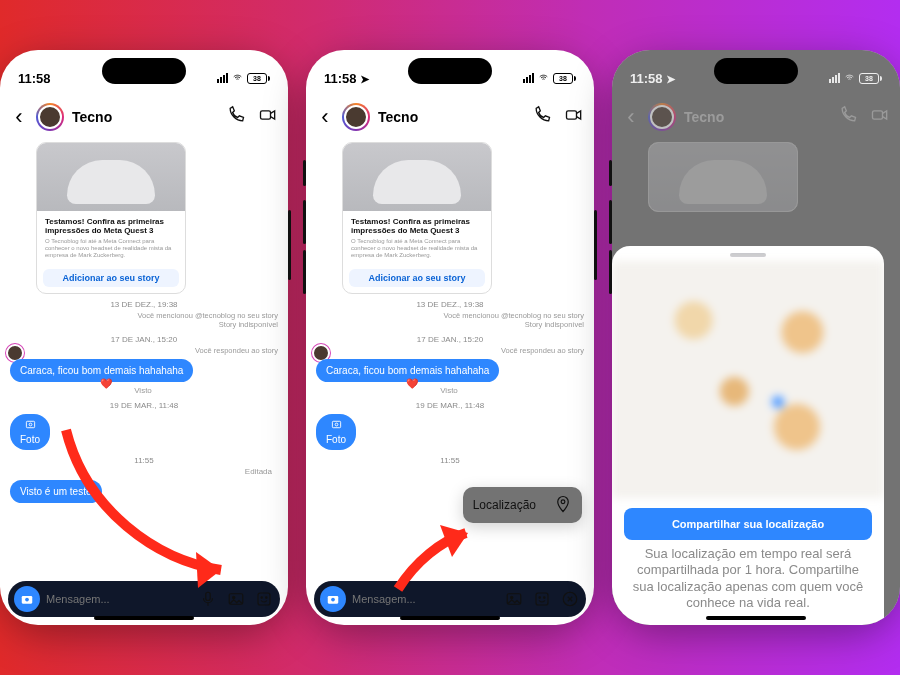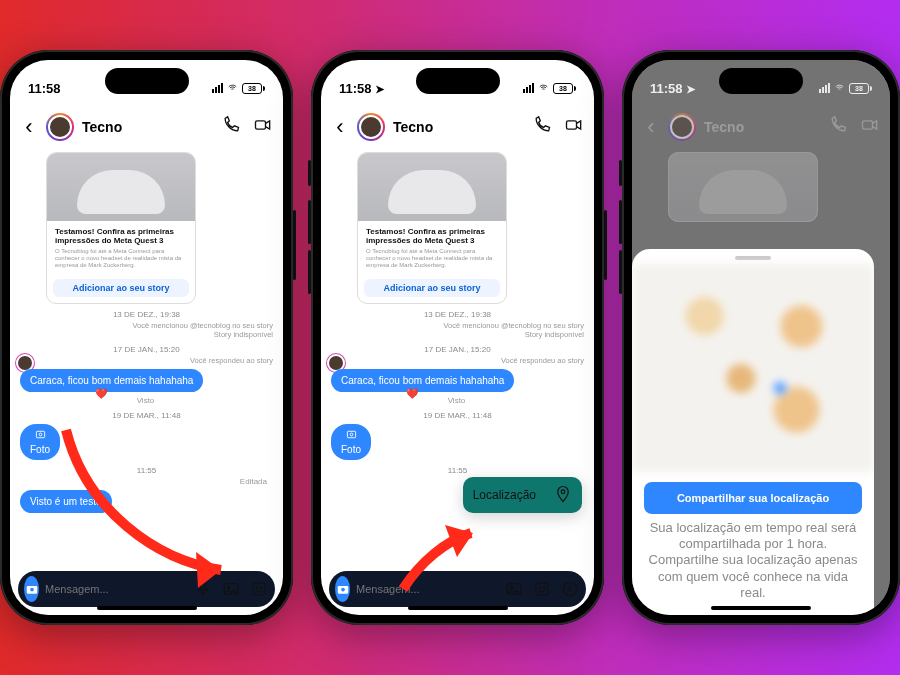--- a/index.html
+++ b/index.html
@@ -5,21 +5,21 @@
   * { box-sizing: border-box; margin: 0; padding: 0; }
   body {
     width: 900px; height: 675px;
     background: linear-gradient(90deg, #e02a2a 0%, #d12b6e 35%, #c02db5 65%, #b32df0 100%);
     font-family: -apple-system, "Helvetica Neue", Arial, sans-serif;
     display: flex; align-items: center; justify-content: center; gap: 18px;
     overflow: hidden;
   }
   .phone {
     width: 293px; height: 575px;
-    background: #000; border-radius: 48px; padding: 10px;
+    background: #000; border-radius: 48px; 
     position: relative;
     box-shadow: 0 10px 40px rgba(0,0,0,.35), inset 0 0 0 2px #2a2a2a;
   }
   .side-btn { position:absolute; background:#111; border-radius:2px; }
   .side-btn.l1 { left:-3px; top:110px; width:3px; height:26px; }
   .side-btn.l2 { left:-3px; top:150px; width:3px; height:44px; }
   .side-btn.l3 { left:-3px; top:200px; width:3px; height:44px; }
   .side-btn.r1 { right:-3px; top:160px; width:3px; height:70px; }
   .screen {
     width: 100%; height: 100%; background:#fff; border-radius: 38px;
@@ -92,21 +92,21 @@
   .cam svg { width:14px; height:14px; fill:#fff; }
   .msg-input { flex:1; font-size:11px; color:#888; border:none; background:transparent; outline:none; }
   .comp-icons { display:flex; gap:8px; align-items:center; }
   .comp-icons span { width:20px; height:20px; display:flex; align-items:center; justify-content:center; }
   .comp-icons svg { width:18px; height:18px; stroke:#111; fill:none; stroke-width:1.6; }
 
   .home-ind { position:absolute; bottom:5px; left:50%; transform:translateX(-50%); width:100px; height:4px; background:#000; border-radius:3px; }
 
   
   .loc-popup {
-    position:absolute; bottom:50px; right:12px; background:#0f766e; border-radius:10px;
+    position:absolute; bottom:50px; right:12px; background:#737373; border-radius:10px;
     box-shadow:0 4px 16px rgba(0,0,0,.18); padding:8px 10px; display:flex; align-items:center; gap:18px;
     z-index:20;
   }
   .loc-popup .lbl { font-size:12px; color:#111; }
   .loc-popup svg { width:18px; height:18px; stroke:#111; fill:none; stroke-width:1.6; }
 
   
   .dim { position:absolute; inset:0; background:rgba(0,0,0,.55); z-index:5; }
   .screen.dark .statusbar, .screen.dark .chat-header { color:#e8e8e8; }
   .screen.dark .statusbar { filter: none; }

